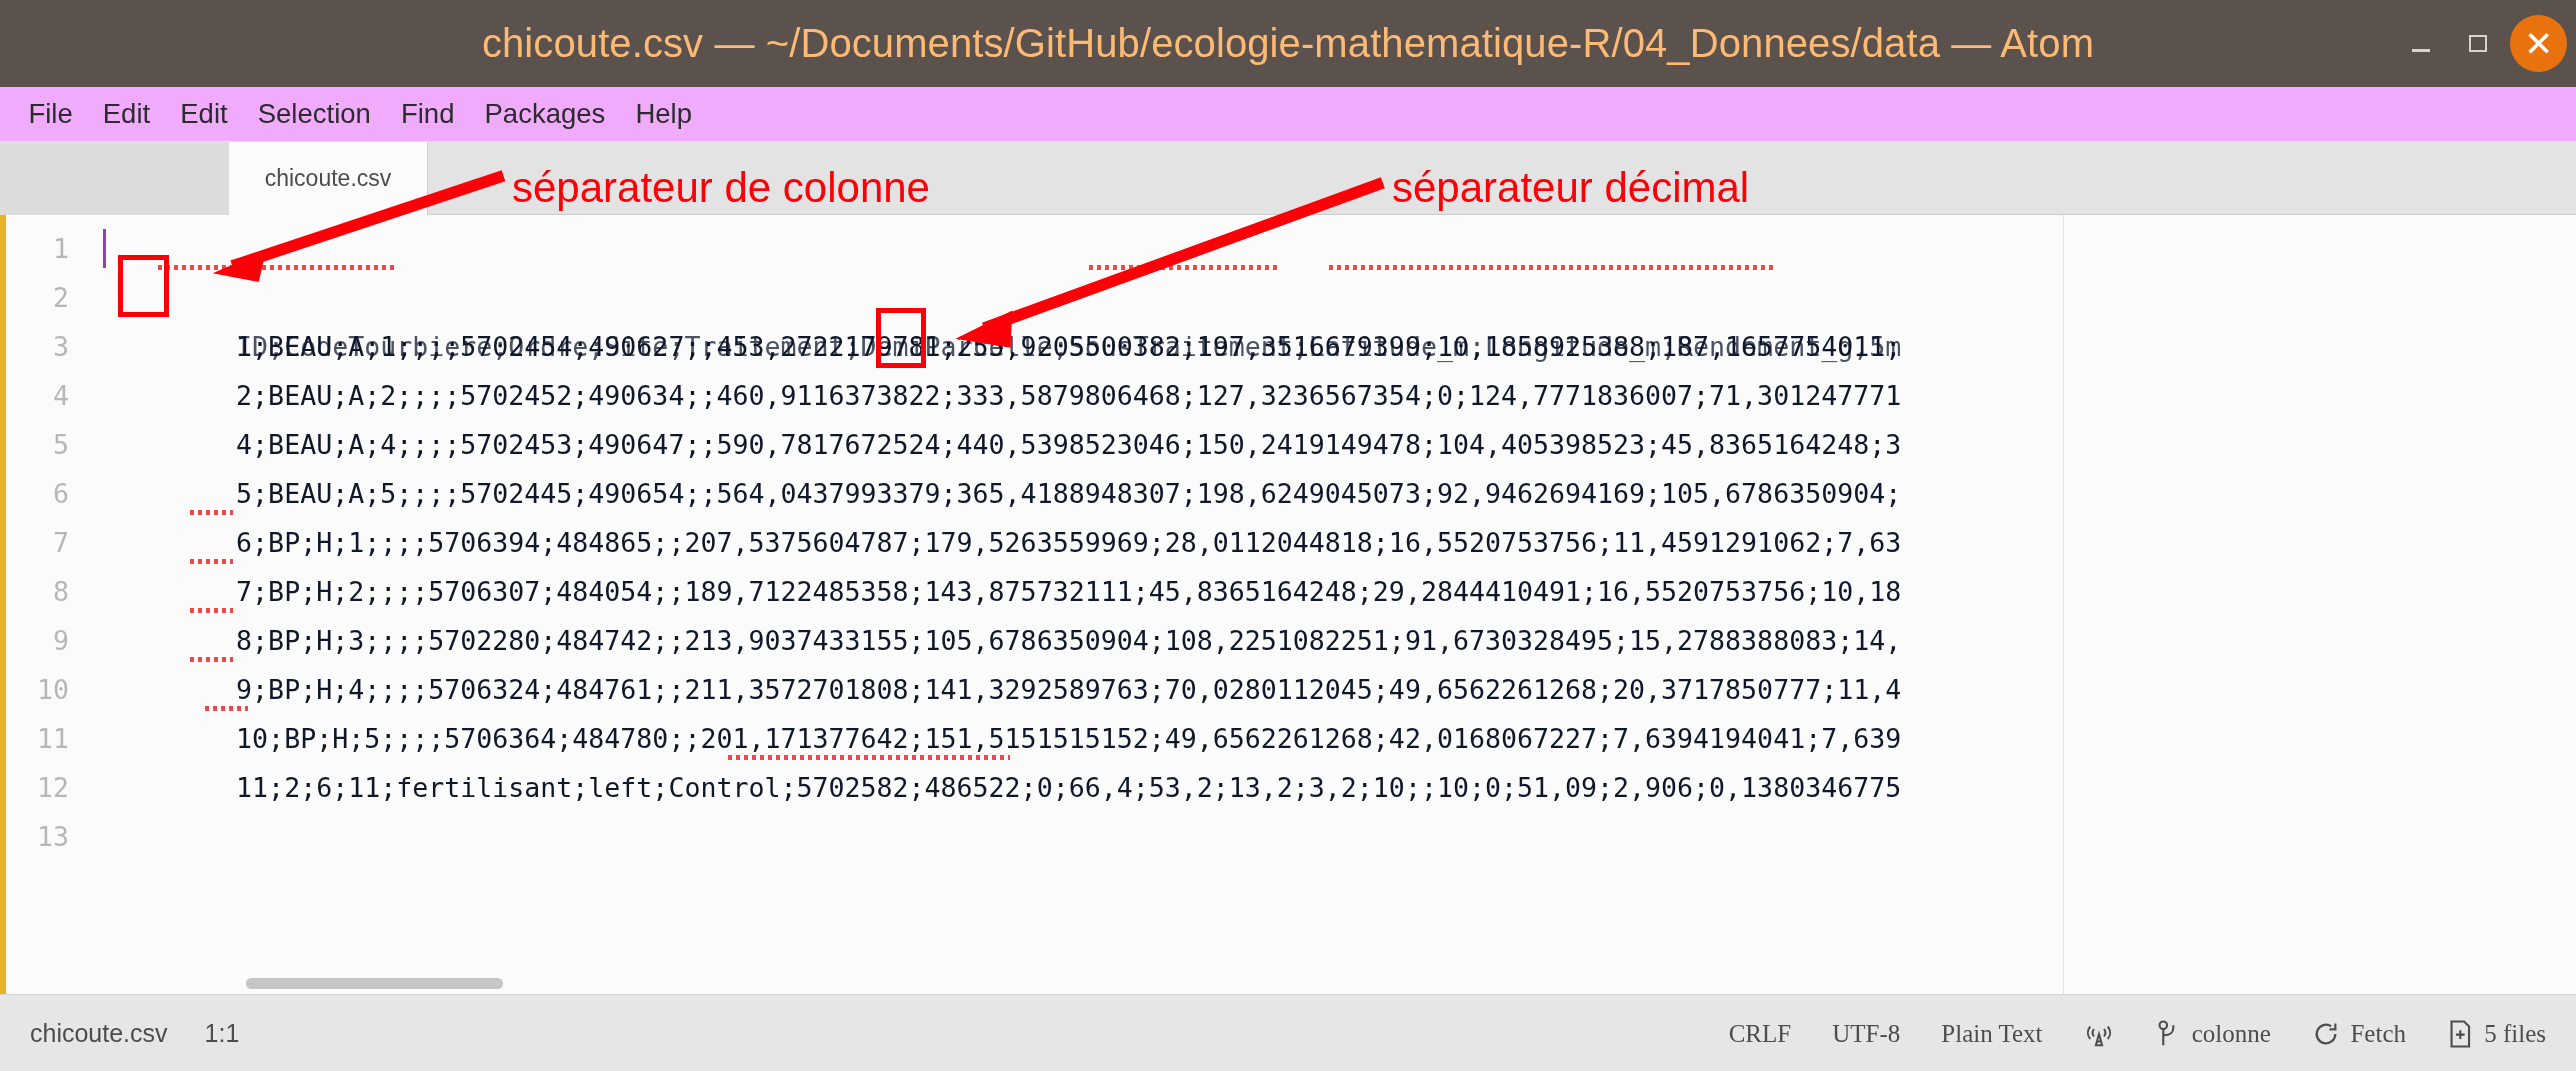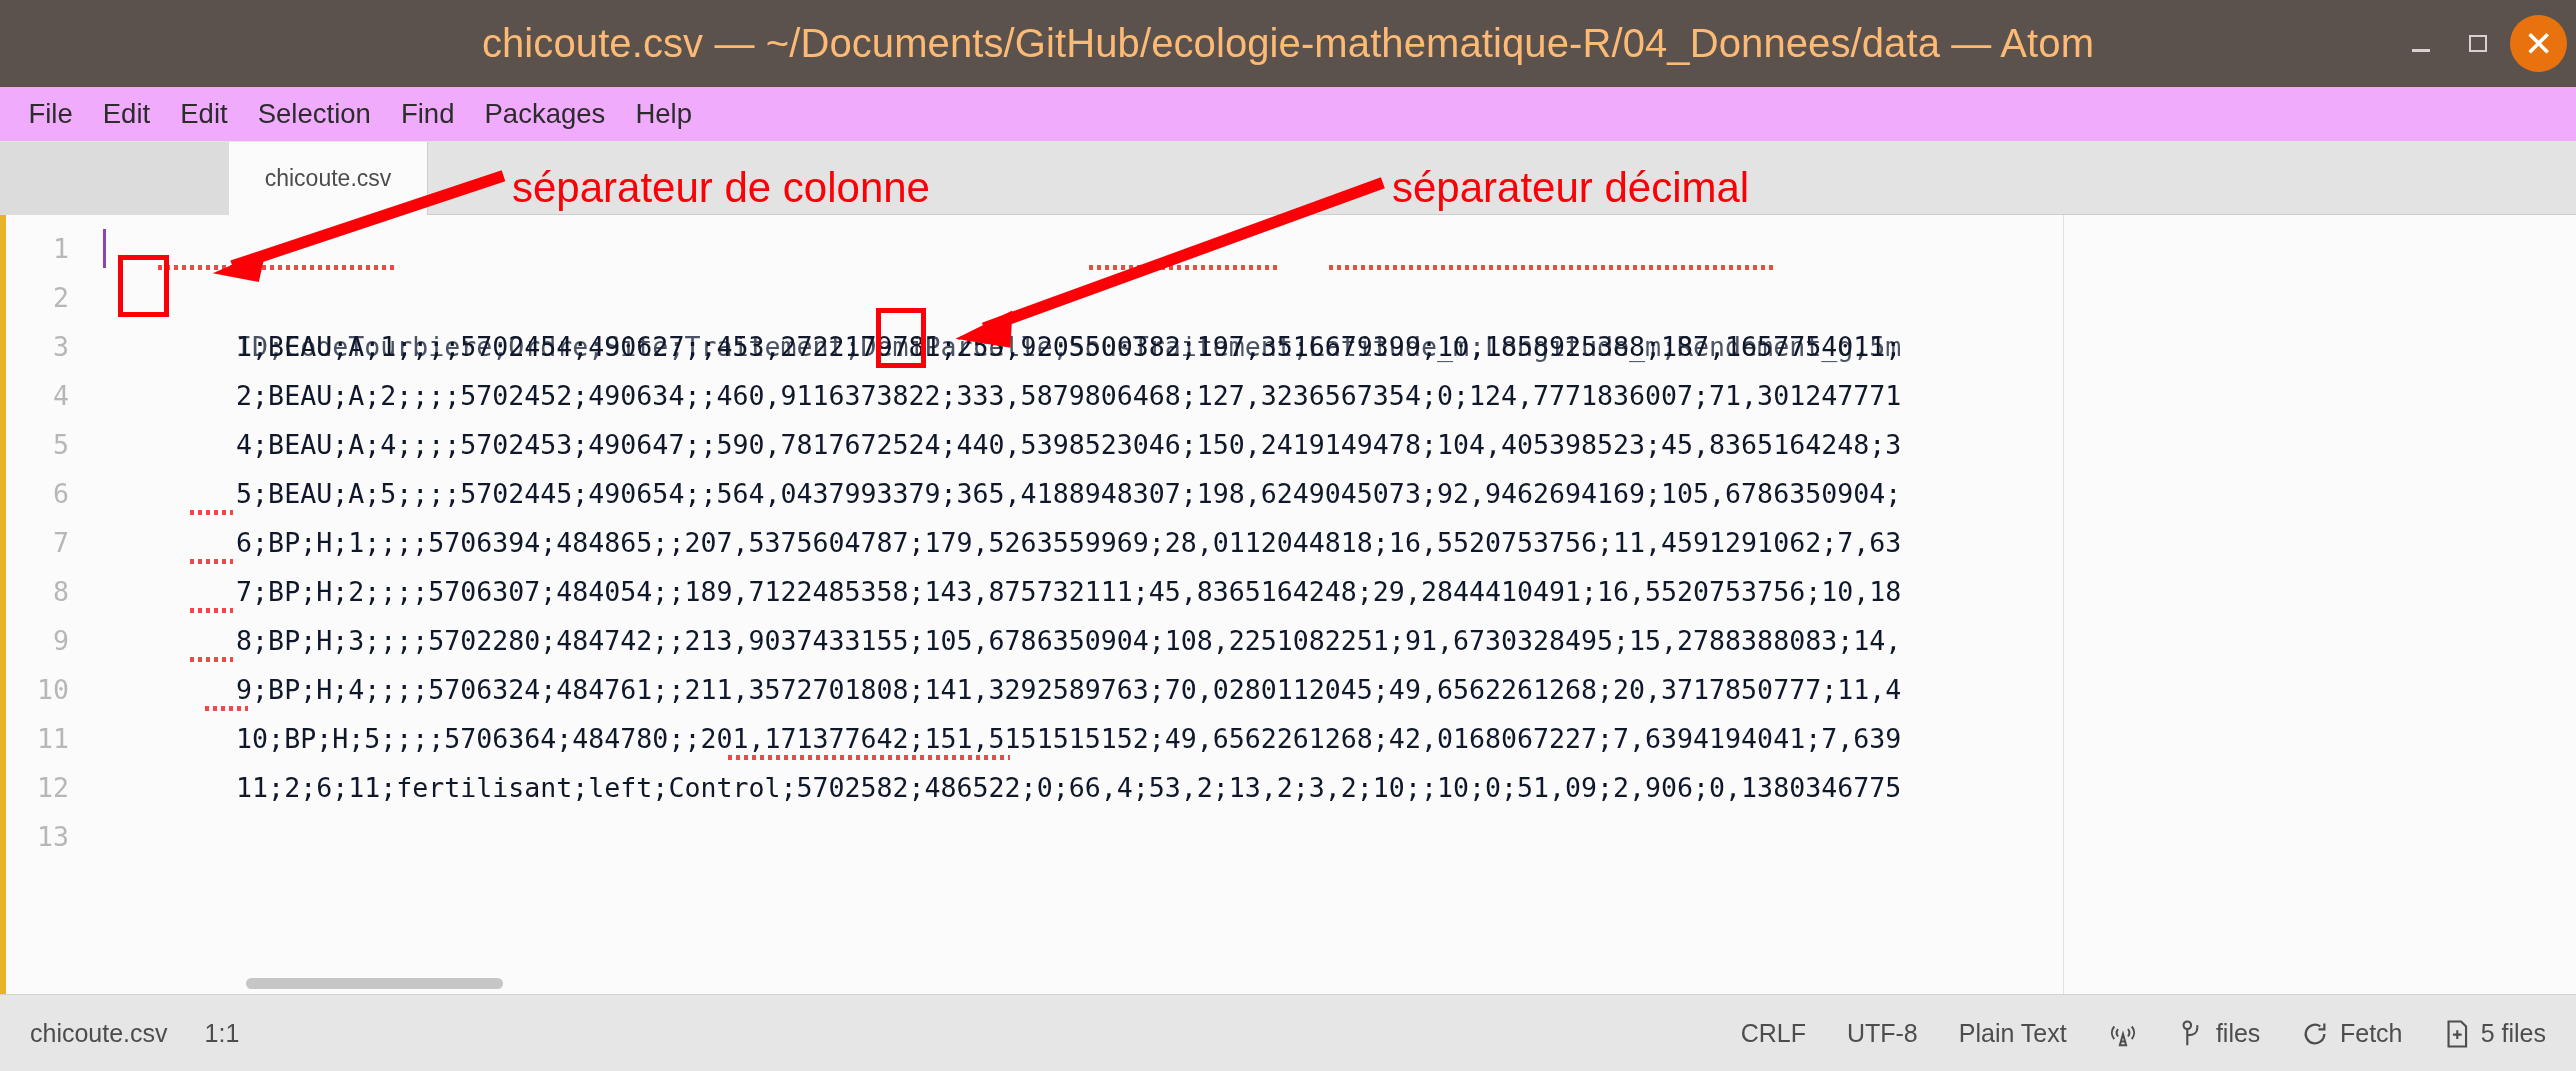--- a/index.html
+++ b/index.html
@@ -188,21 +188,21 @@
     flex: 0 0 78px;
     background: #e6e6e6;
     border-top: 0.9px solid #d2d2d2;
     display: flex; align-items: center;
     padding: 0 30px;
     font-size: 25px;
     color: #4d4d4d;
   }
   .status-left { display: flex; align-items: center; gap: 37px; }
   .status-spacer { flex: 1; }
-  .status-right { display: flex; align-items: center; gap: 41px; }
+  .status-right { display: flex; align-items: center; gap: 41px; font-family: Liberation Serif, serif; }
   .status-item { display: flex; align-items: center; gap: 10.6px; white-space: nowrap; }
   .status-item svg { display: block; }
 
   
   .overlay {
     position: absolute;
     left: 0; top: 0;
     width: 2576px; height: 864px;
     pointer-events: none;
   }
@@ -358,21 +358,21 @@
         </svg>
       </span>
 
       <span class="status-item">
         <svg width="26.6" height="30" viewBox="0 0 20 24" fill="none" stroke="#4d4d4d" stroke-width="1.7">
           <circle cx="6" cy="5" r="3"></circle>
           <path d="M6 8 L6 21"></path>
           <path d="M6 13 C12 13, 14 11, 14 7"></path>
           <path d="M14 7 L14 5"></path>
         </svg>
-        <span>files</span>
+        <span>colonne</span>
       </span>
 
       <span class="status-item">
         <svg width="28" height="28" viewBox="0 0 24 24" fill="none" stroke="#4d4d4d" stroke-width="1.9">
           <path d="M20 12 A8 8 0 1 1 16.5 5.4"></path>
           <path d="M20 3 L20 8 L15 8"></path>
         </svg>
         <span>Fetch</span>
       </span>
 

